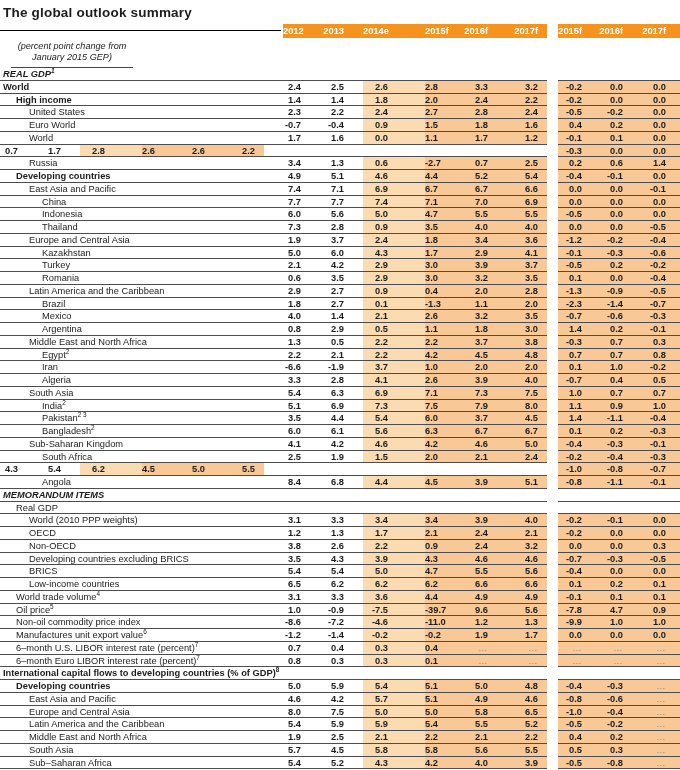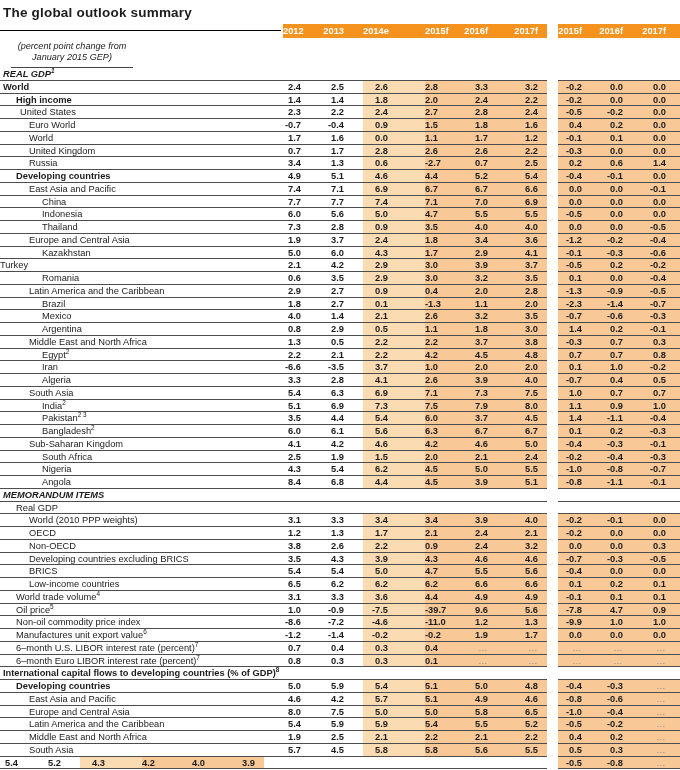--- a/index.html
+++ b/index.html
@@ -101,21 +101,21 @@
         </div>
         <div class="gapcol"></div>
         <div class="seg right">
           <div class="cell sd" style="width: 41px; padding-right: 17px;">-0.2</div>
           <div class="cell sd" style="width: 41px; padding-right: 17px;">0.0</div>
           <div class="cell sd" style="width: 40px; padding-right: 14px;">0.0</div>
         </div>
       </div>
       <div class="row">
         <div class="seg left">
-          <div class="lab" style="padding-left: 20px;">United States</div>
+          <div class="lab" style="padding-left: 29px;">United States</div>
           <div class="cell" style="width: 27px; padding-right: 9px;">2.3</div>
           <div class="cell" style="width: 53px; padding-right: 19px;">2.2</div>
           <div class="cell sl" style="width: 62px; padding-right: 37px;">2.4</div>
           <div class="cell sd" style="width: 25px; padding-right: 12px;">2.7</div>
           <div class="cell sd" style="width: 50px; padding-right: 12px;">2.8</div>
           <div class="cell sd" style="width: 47px; padding-right: 9px;">2.4</div>
         </div>
         <div class="gapcol"></div>
         <div class="seg right">
           <div class="cell sd" style="width: 41px; padding-right: 17px;">-0.5</div>
@@ -152,21 +152,20 @@
         </div>
         <div class="gapcol"></div>
         <div class="seg right">
           <div class="cell sd" style="width: 41px; padding-right: 17px;">-0.1</div>
           <div class="cell sd" style="width: 41px; padding-right: 17px;">0.1</div>
           <div class="cell sd" style="width: 40px; padding-right: 14px;">0.0</div>
         </div>
       </div>
       <div class="row">
         <div class="seg left">
-          <div class="lab" style="padding-left: 29px;">United Kingdom</div>
           <div class="cell" style="width: 27px; padding-right: 9px;">0.7</div>
           <div class="cell" style="width: 53px; padding-right: 19px;">1.7</div>
           <div class="cell sl" style="width: 62px; padding-right: 37px;">2.8</div>
           <div class="cell sd" style="width: 25px; padding-right: 12px;">2.6</div>
           <div class="cell sd" style="width: 50px; padding-right: 12px;">2.6</div>
           <div class="cell sd" style="width: 47px; padding-right: 9px;">2.2</div>
         </div>
         <div class="gapcol"></div>
         <div class="seg right">
           <div class="cell sd" style="width: 41px; padding-right: 17px;">-0.3</div>
@@ -305,21 +304,21 @@
         </div>
         <div class="gapcol"></div>
         <div class="seg right">
           <div class="cell sd" style="width: 41px; padding-right: 17px;">-0.1</div>
           <div class="cell sd" style="width: 41px; padding-right: 17px;">-0.3</div>
           <div class="cell sd" style="width: 40px; padding-right: 14px;">-0.6</div>
         </div>
       </div>
       <div class="row">
         <div class="seg left">
-          <div class="lab" style="">Turkey</div>
+          <div class="lab" style="padding-left: 42px;">Turkey</div>
           <div class="cell" style="width: 27px; padding-right: 9px;">2.1</div>
           <div class="cell" style="width: 53px; padding-right: 19px;">4.2</div>
           <div class="cell sl" style="width: 62px; padding-right: 37px;">2.9</div>
           <div class="cell sd" style="width: 25px; padding-right: 12px;">3.0</div>
           <div class="cell sd" style="width: 50px; padding-right: 12px;">3.9</div>
           <div class="cell sd" style="width: 47px; padding-right: 9px;">3.7</div>
         </div>
         <div class="gapcol"></div>
         <div class="seg right">
           <div class="cell sd" style="width: 41px; padding-right: 17px;">-0.5</div>
@@ -443,21 +442,21 @@
         <div class="seg right">
           <div class="cell sd" style="width: 41px; padding-right: 17px;">0.7</div>
           <div class="cell sd" style="width: 41px; padding-right: 17px;">0.7</div>
           <div class="cell sd" style="width: 40px; padding-right: 14px;">0.8</div>
         </div>
       </div>
       <div class="row">
         <div class="seg left">
           <div class="lab" style="padding-left: 42px;">Iran</div>
           <div class="cell" style="width: 27px; padding-right: 9px;">-6.6</div>
-          <div class="cell" style="width: 53px; padding-right: 19px;">-3.5</div>
+          <div class="cell" style="width: 53px; padding-right: 19px;">-1.9</div>
           <div class="cell sl" style="width: 62px; padding-right: 37px;">3.7</div>
           <div class="cell sd" style="width: 25px; padding-right: 12px;">1.0</div>
           <div class="cell sd" style="width: 50px; padding-right: 12px;">2.0</div>
           <div class="cell sd" style="width: 47px; padding-right: 9px;">2.0</div>
         </div>
         <div class="gapcol"></div>
         <div class="seg right">
           <div class="cell sd" style="width: 41px; padding-right: 17px;">0.1</div>
           <div class="cell sd" style="width: 41px; padding-right: 17px;">1.0</div>
           <div class="cell sd" style="width: 40px; padding-right: 14px;">-0.2</div>
@@ -577,21 +576,20 @@
         </div>
         <div class="gapcol"></div>
         <div class="seg right">
           <div class="cell sd" style="width: 41px; padding-right: 17px;">-0.2</div>
           <div class="cell sd" style="width: 41px; padding-right: 17px;">-0.4</div>
           <div class="cell sd" style="width: 40px; padding-right: 14px;">-0.3</div>
         </div>
       </div>
       <div class="row">
         <div class="seg left">
-          <div class="lab" style="padding-left: 42px;">Nigeria</div>
           <div class="cell" style="width: 27px; padding-right: 9px;">4.3</div>
           <div class="cell" style="width: 53px; padding-right: 19px;">5.4</div>
           <div class="cell sl" style="width: 62px; padding-right: 37px;">6.2</div>
           <div class="cell sd" style="width: 25px; padding-right: 12px;">4.5</div>
           <div class="cell sd" style="width: 50px; padding-right: 12px;">5.0</div>
           <div class="cell sd" style="width: 47px; padding-right: 9px;">5.5</div>
         </div>
         <div class="gapcol"></div>
         <div class="seg right">
           <div class="cell sd" style="width: 41px; padding-right: 17px;">-1.0</div>
@@ -938,20 +936,21 @@
         </div>
         <div class="gapcol"></div>
         <div class="seg right">
           <div class="cell sd" style="width: 41px; padding-right: 17px;">0.5</div>
           <div class="cell sd" style="width: 41px; padding-right: 17px;">0.3</div>
           <div class="cell sd dots" style="width: 40px; padding-right: 14px;">…</div>
         </div>
       </div>
       <div class="row">
         <div class="seg left">
+          <div class="lab" style="padding-left: 29px;">Sub–Saharan Africa</div>
           <div class="cell" style="width: 27px; padding-right: 9px;">5.4</div>
           <div class="cell" style="width: 53px; padding-right: 19px;">5.2</div>
           <div class="cell sl" style="width: 62px; padding-right: 37px;">4.3</div>
           <div class="cell sd" style="width: 25px; padding-right: 12px;">4.2</div>
           <div class="cell sd" style="width: 50px; padding-right: 12px;">4.0</div>
           <div class="cell sd" style="width: 47px; padding-right: 9px;">3.9</div>
         </div>
         <div class="gapcol"></div>
         <div class="seg right">
           <div class="cell sd" style="width: 41px; padding-right: 17px;">-0.5</div>

